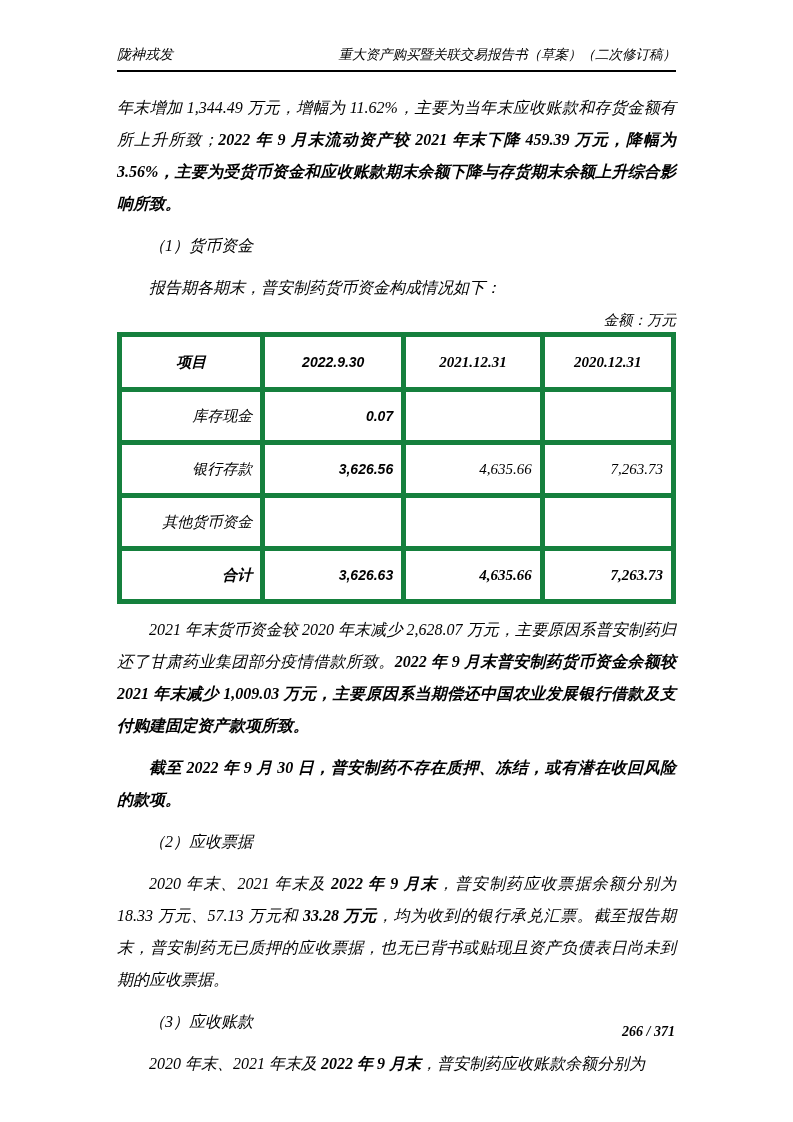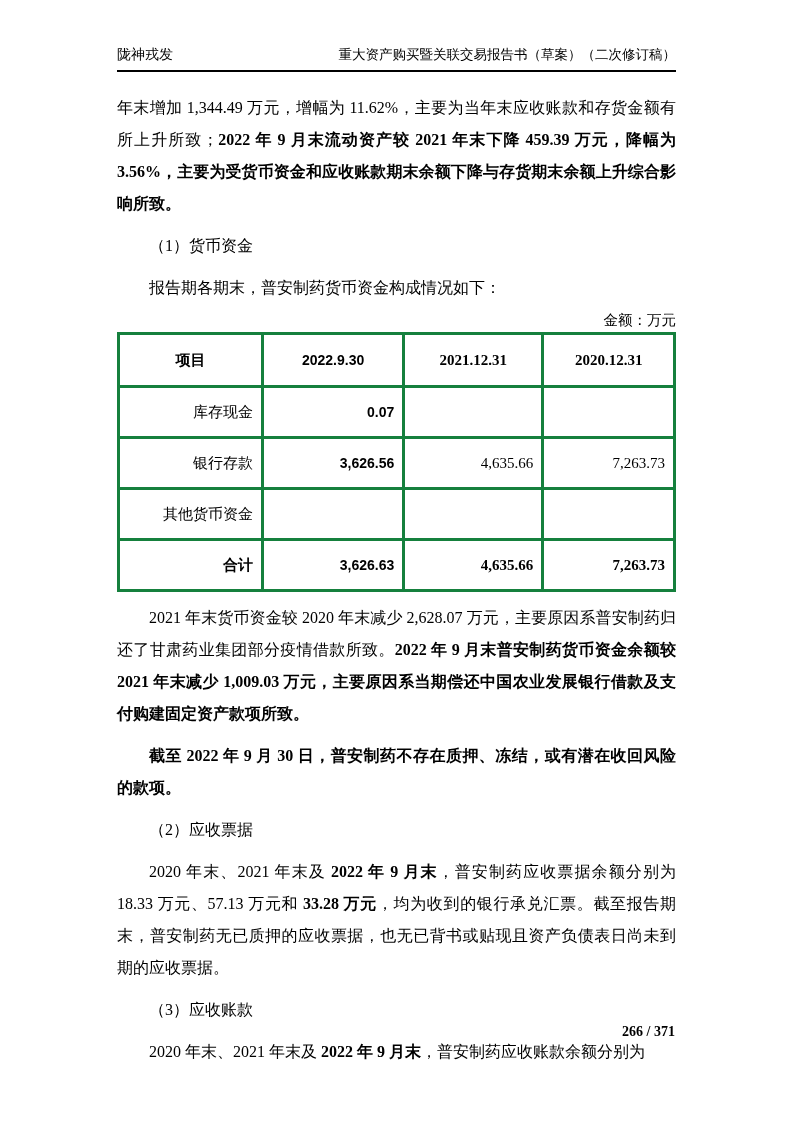--- a/index.html
+++ b/index.html
@@ -4,20 +4,21 @@
 <style>
   html, body { margin: 0; padding: 0; background: #ffffff; }
   .page {
     position: relative;
     width: 793px;
     height: 1122px;
     background: #ffffff;
     color: #000000;
     font-family: "Liberation Serif", "DejaVu Serif", serif;
     overflow: hidden;
+    font-style: italic;
   }
   .content {
     position: absolute;
     left: 117px;
     right: 117px;
     top: 45px;
   }
   .doc-header {
     display: flex;
     justify-content: space-between;
@@ -49,21 +50,21 @@
     line-height: 20px;
     text-align: right;
   }
   table.money {
     border-collapse: collapse;
     width: 100%;
     border: 2px solid #000;
     table-layout: fixed;
   }
   table.money th, table.money td {
-    border: 3px solid #15803d;
+    border: 5px solid #15803d;
     font-size: 15px;
     height: 22px;
     padding: 13px 8px;
     overflow: hidden;
     white-space: nowrap;
   }
   table.money th {
     font-weight: bold;
     text-align: center;
     height: 24px;

